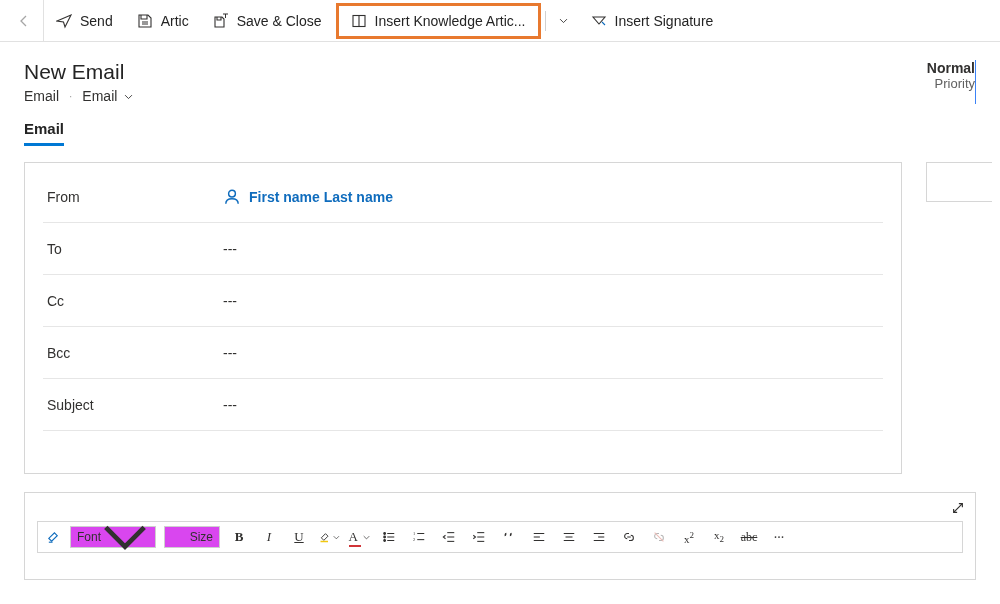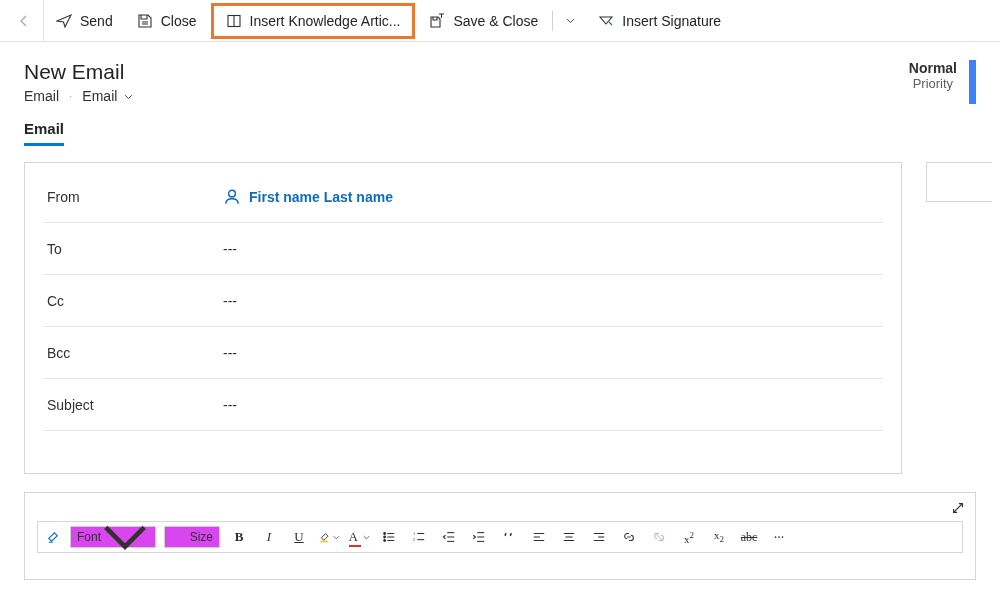--- a/index.html
+++ b/index.html
@@ -72,21 +72,21 @@
   .h-left .crumbs {
     display: flex;
     align-items: center;
     gap: 10px;
     font-size: 14px;
     color: #323130;
     margin-top: 4px;
   }
   .crumb-dot { color: #999; font-size: 10px; }
   .crumb-btn { display:flex; align-items:center; gap:6px; cursor:pointer; }
-  .h-right { text-align: center; border-right: 7px solid #3b82f6; padding-right: 12px;}
+  .h-right { text-align: right; border-right: 1px solid #3b82f6; }
   .h-right .v1 { font-weight: 600; }
   .h-right .v2 { font-size: 13px; color: #606060; }
   
   .tabs {
     padding: 10px 24px 0 24px;
   }
   .tab {
     display: inline-block;
     font-size: 15px;
     font-weight: 600;
@@ -208,37 +208,37 @@
     <svg viewBox="0 0 16 16" fill="none" stroke="#323130" stroke-width="1.1">
         <path d="M1 8 L15 2 L9 14 L7.5 9 L1 8 Z"></path>
       </svg>
     <span>Send</span>
   </div>
 
   <div class="cmd-btn">
     <svg viewBox="0 0 16 16" fill="none" stroke="#323130" stroke-width="1.1">
         <path d="M2 2 H11 L14 5 V14 H2 Z M4 2 V6 H10 V2 M5 9 H11 M5 11 H11"></path>
       </svg>
-    <span>Close</span>
+    <span>Artic</span>
+  </div>
+
+  <div class="cmd-btn">
+    <svg viewBox="0 0 16 16" fill="none" stroke="#323130" stroke-width="1.1">
+        <path d="M2 4 H9 L11 6 V14 H2 Z M4 4 V7 H8 V4"></path>
+        <path d="M10 1 H15 M12.5 1 L12.5 5" stroke-width="1"></path>
+      </svg>
+    <span>Save &amp; Close</span>
   </div>
 
   <div class="cmd-btn cmd-highlight">
     <svg viewBox="0 0 16 16" fill="none" stroke="#323130" stroke-width="1.1">
         <rect x="2" y="2.5" width="12" height="11"></rect>
         <line x1="8" y1="2.5" x2="8" y2="13.5"></line>
       </svg>
     <span>Insert Knowledge Artic...</span>
-  </div>
-
-  <div class="cmd-btn">
-    <svg viewBox="0 0 16 16" fill="none" stroke="#323130" stroke-width="1.1">
-        <path d="M2 4 H9 L11 6 V14 H2 Z M4 4 V7 H8 V4"></path>
-        <path d="M10 1 H15 M12.5 1 L12.5 5" stroke-width="1"></path>
-      </svg>
-    <span>Save &amp; Close</span>
   </div>
 
 
   <div class="cmd-sep"></div>
 
   <div class="chev-small">
     <svg width="11" height="11" viewBox="0 0 16 16" fill="none" stroke="#323130" stroke-width="1.3">
         <path d="M3 6 L8 11 L13 6"></path>
       </svg>
   </div>

